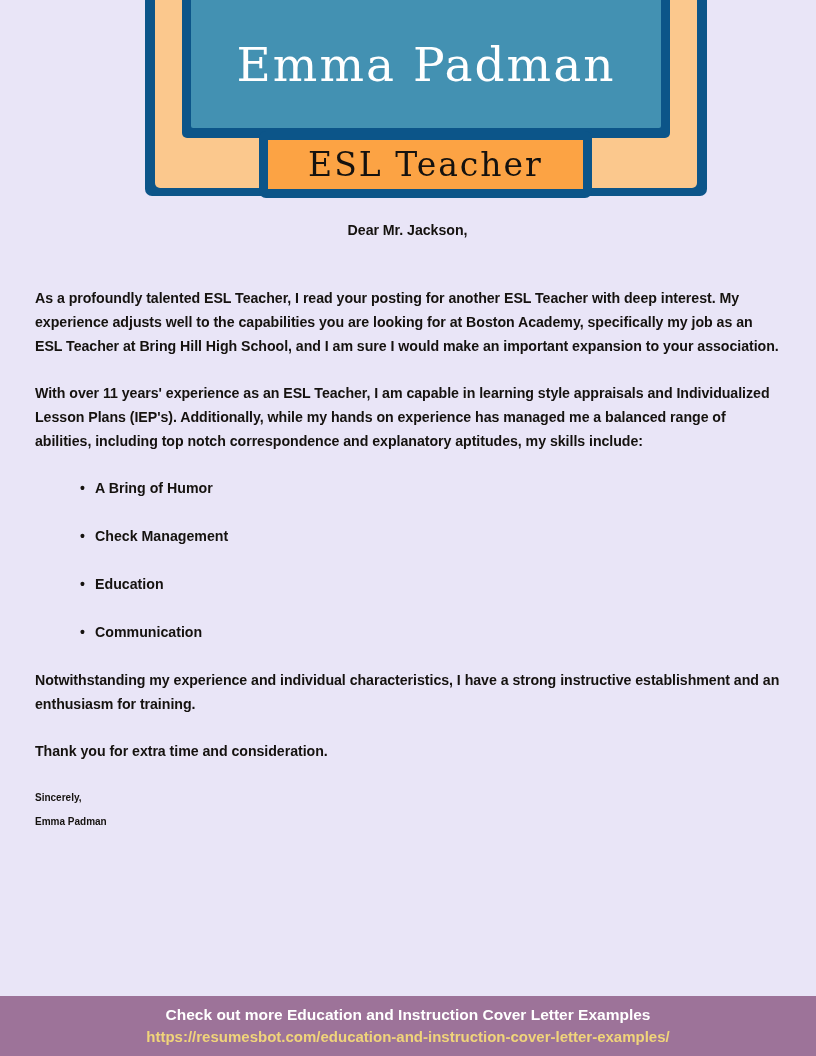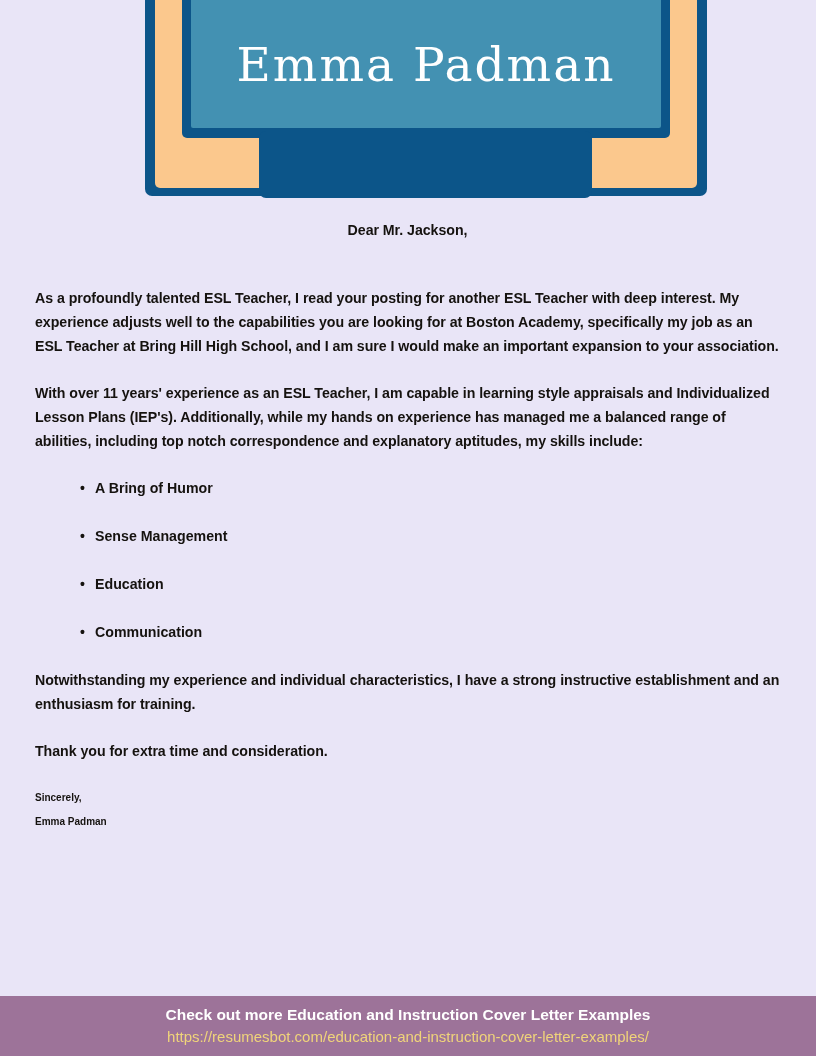--- a/index.html
+++ b/index.html
@@ -181,52 +181,55 @@
   .footer-title {
     color: #ffffff;
     font-size: 15.5px;
     font-weight: bold;
     line-height: 22px;
     text-align: center;
   }
   .footer-url {
     color: #f0d47a;
     font-size: 15px;
-    font-weight: normal;
+    font-weight: bold;
     line-height: 22px;
     text-align: center;
     text-decoration: none;
   }
 </style>
 </head>
 <body>
 
 <div class="header-wrap">
   <div class="frame-outer"></div>
   <div class="frame-peach"></div>
   <div class="frame-inner"></div>
   <div class="panel-teal">
     <div class="name-text">Emma Padman</div>
   </div>
   <div class="badge-outer"></div>
+  <div class="badge-inner">
+    <div class="badge-text">ESL Teacher</div>
+  </div>
 </div>
 
 <div class="letter">
   <p class="para salutation">Dear Mr. Jackson,</p>
   <p class="para">As a profoundly talented ESL Teacher, I read your posting for another ESL Teacher with deep interest. My experience adjusts well to the capabilities you are looking for at Boston Academy, specifically my job as an ESL Teacher at Bring Hill High School, and I am sure I would make an important expansion to your association.</p>
   <p class="para">With over 11 years' experience as an ESL Teacher, I am capable in learning style appraisals and Individualized Lesson Plans (IEP's). Additionally, while my hands on experience has managed me a balanced range of abilities, including top notch correspondence and explanatory aptitudes,  my skills include:</p>
 
   <ul class="skills">
     <li>
       <span class="bullet">•</span>
       <span>A Bring of Humor</span>
     </li>
     <li>
       <span class="bullet">•</span>
-      <span>Sense Management</span>
+      <span>Check Management</span>
     </li>
     <li>
       <span class="bullet">•</span>
       <span>Education</span>
     </li>
     <li>
       <span class="bullet">•</span>
       <span>Communication</span>
     </li>
   </ul>

